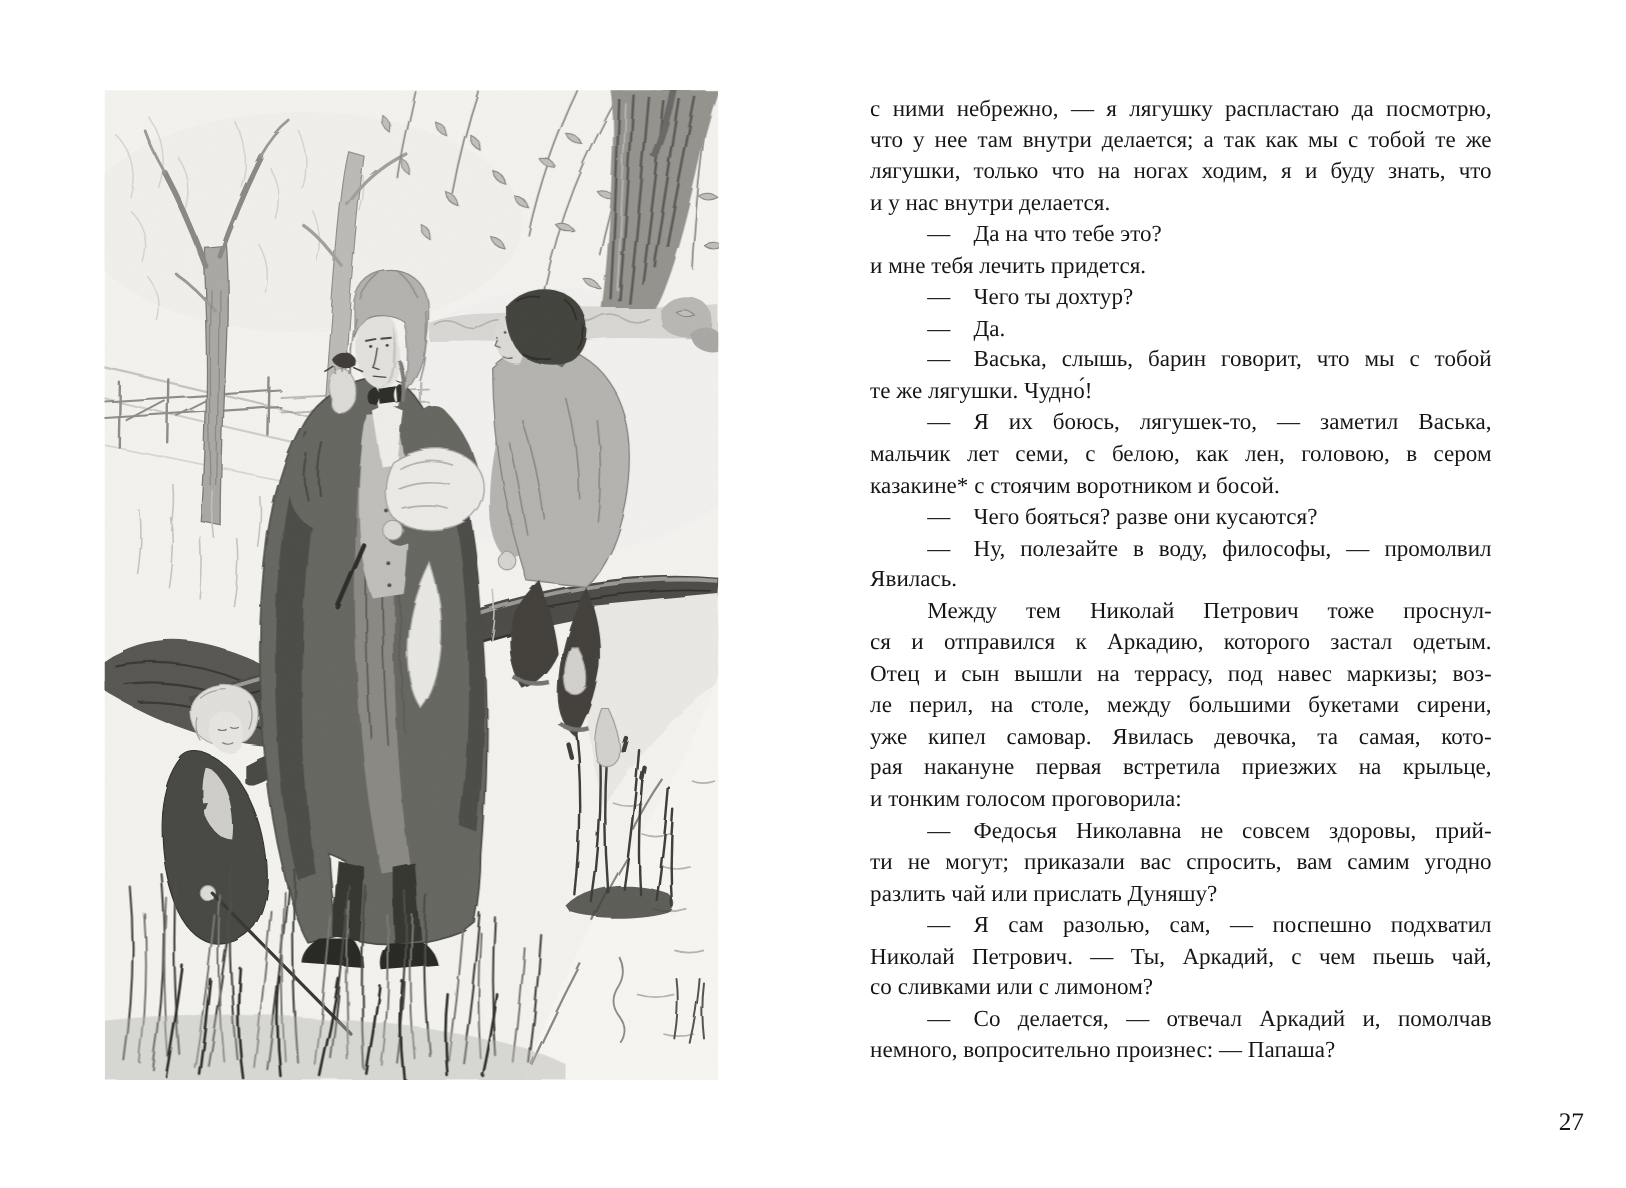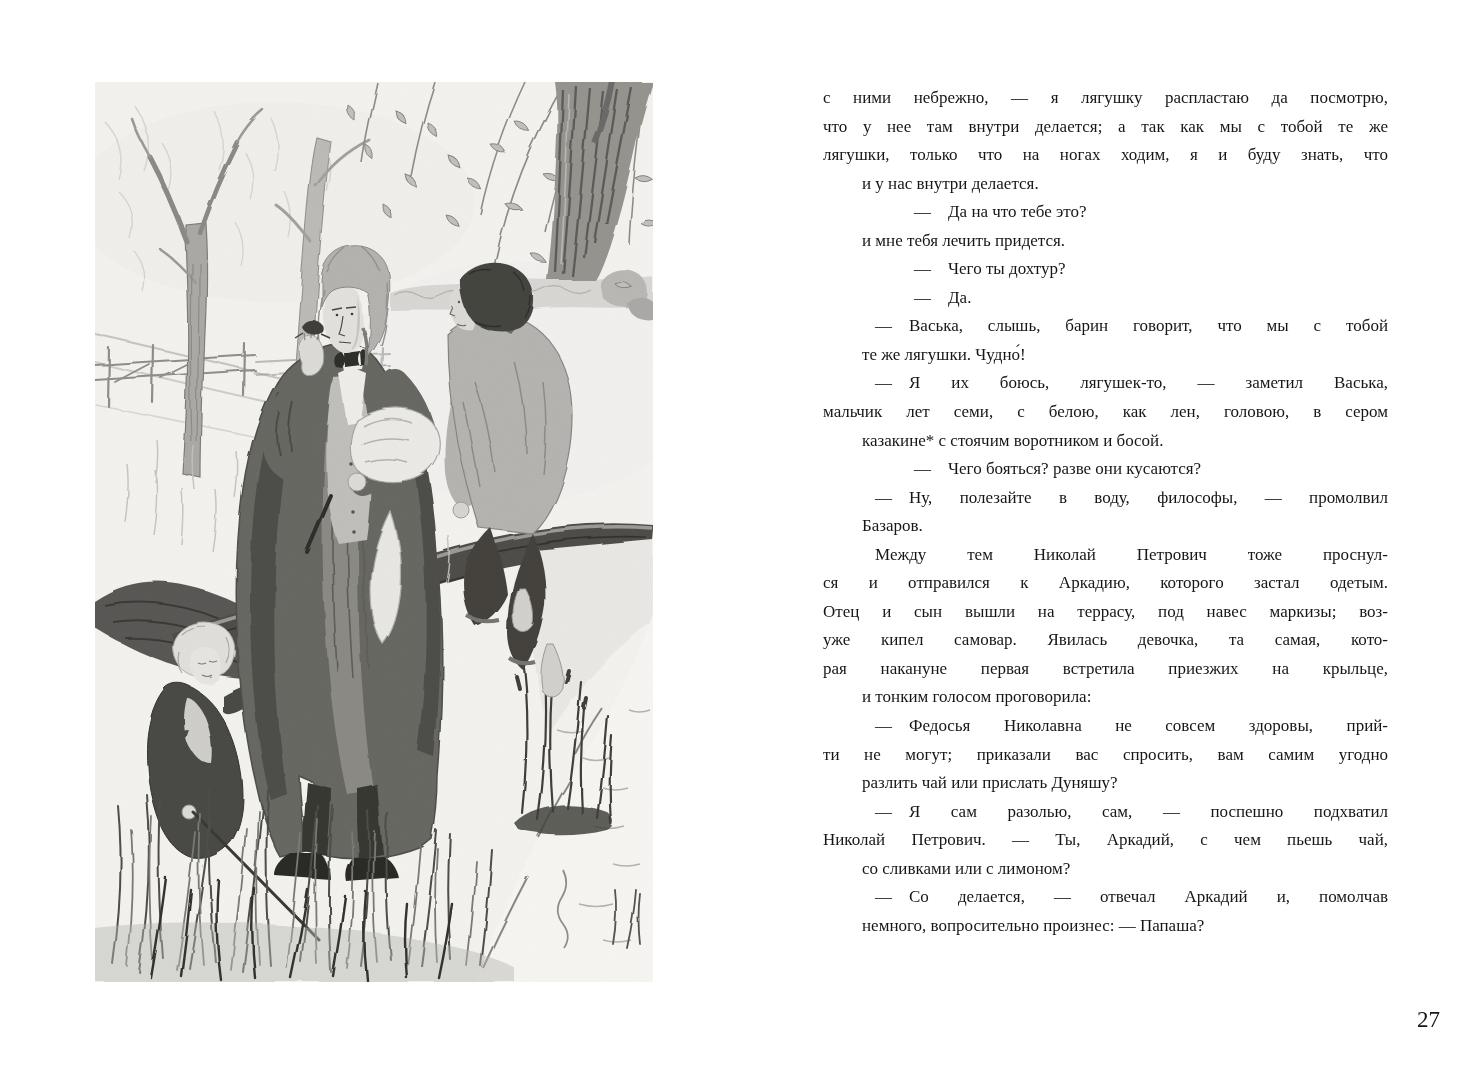--- a/index.html
+++ b/index.html
@@ -5,28 +5,28 @@
   html,body{margin:0;padding:0;}
   body{
     width:1478px;height:1080px;background:#ffffff;
     font-family:"Liberation Serif","DejaVu Serif",serif;color:#161616;
     overflow:hidden;
   }
   .page{position:relative;width:1478px;height:1080px;background:#ffffff;}
   .illustration{position:absolute;left:95px;top:82px;width:558px;height:900px;margin:0;}
   .illustration svg{display:block;}
   .text-column{
-    position:absolute;left:823px;top:84px;width:565px;
-    font-size:17px;line-height:28.55px;
+    position:absolute;left:791px;top:84px;width:565px;
+    font-size:21px;line-height:28.55px;
   }
   .line{
     text-align:justify;text-align-last:justify;
     height:28.55px;overflow:hidden;white-space:normal;
   }
-  .line.last{text-align-last:auto;margin-left:39px;}
+  .line.last{text-align-last:auto;}
   .line.indent{text-indent:52px;}
   .folio{
     position:absolute;top:1007px;left:861px;width:579px;
     text-align:right;font-size:23px;
   }
 </style>
 </head>
 <body>
 
 <div class="page">
@@ -294,24 +294,25 @@
       <div class="line last">и мне тебя лечить придется.</div>
       <div class="line last indent">— Чего ты дохтур?</div>
       <div class="line last indent">— Да.</div>
       <div class="line indent">— Васька, слышь, барин говорит, что мы с тобой</div>
       <div class="line last">те же лягушки. Чудно́!</div>
       <div class="line indent">— Я их боюсь, лягушек-то, — заметил Васька,</div>
       <div class="line">мальчик лет семи, с белою, как лен, головою, в сером</div>
       <div class="line last">казакине* с стоячим воротником и босой.</div>
       <div class="line last indent">— Чего бояться? разве они кусаются?</div>
       <div class="line indent">— Ну, полезайте в воду, философы, — промолвил</div>
-      <div class="line last">Базаров.</div>
+      <div class="line last">Явилась.</div>
       <div class="line indent">Между тем Николай Петрович тоже проснул-</div>
       <div class="line">ся и отправился к Аркадию, которого застал одетым.</div>
       <div class="line">Отец и сын вышли на террасу, под навес маркизы; воз-</div>
+      <div class="line">ле перил, на столе, между большими букетами сирени,</div>
       <div class="line">уже кипел самовар. Явилась девочка, та самая, кото-</div>
       <div class="line">рая накануне первая встретила приезжих на крыльце,</div>
       <div class="line last">и тонким голосом проговорила:</div>
       <div class="line indent">— Федосья Николавна не совсем здоровы, прий-</div>
       <div class="line">ти не могут; приказали вас спросить, вам самим угодно</div>
       <div class="line last">разлить чай или прислать Дуняшу?</div>
       <div class="line indent">— Я сам разолью, сам, — поспешно подхватил</div>
       <div class="line">Николай Петрович. — Ты, Аркадий, с чем пьешь чай,</div>
       <div class="line last">со сливками или с лимоном?</div>
       <div class="line indent">— Со делается, — отвечал Аркадий и, помолчав</div>

